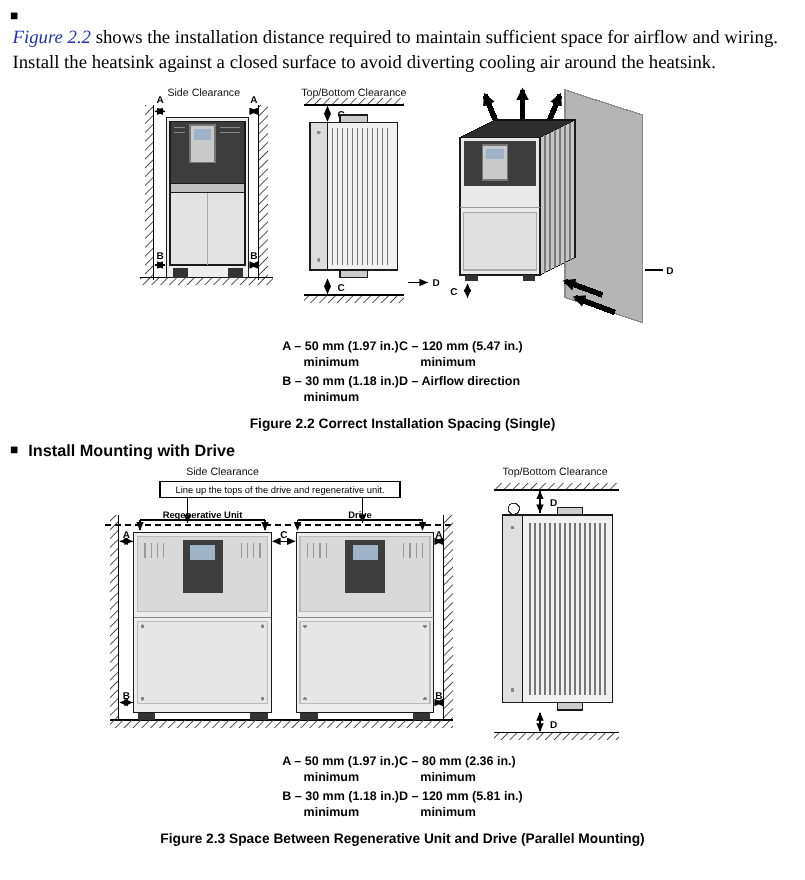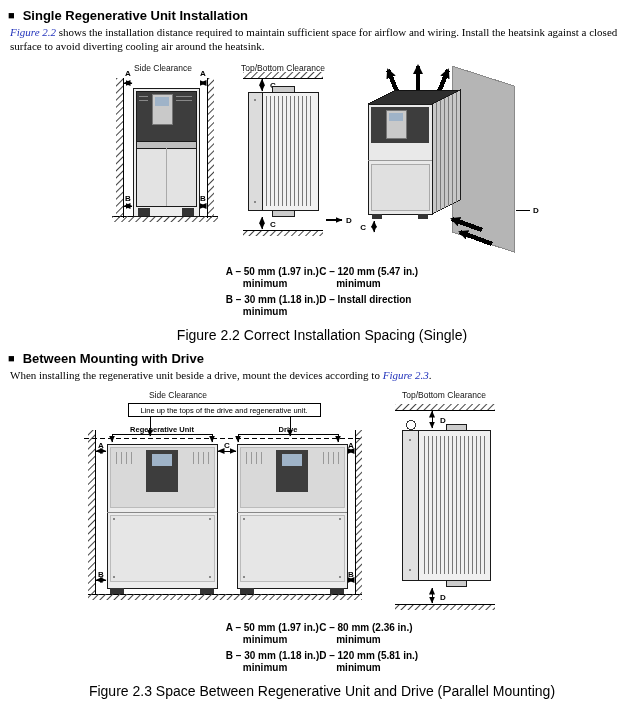--- a/index.html
+++ b/index.html
@@ -3,46 +3,45 @@
 <meta charset="utf-8">
 <style>
   html,body{margin:0;padding:0;background:#fff;}
   body{width:644px;height:704px;overflow:hidden;font-family:"Liberation Serif",serif;color:#111;}
   .page{position:relative;width:644px;height:704px;background:#fff;}
 
   .section-heading{display:flex;align-items:center;gap:8px;margin:8px 0 2px 8px;
     font-family:"Liberation Sans",sans-serif;font-weight:bold;font-size:13px;color:#000;}
   .bullet{font-size:11px;line-height:1;}
 
-  .body-para{margin:0 14px 6px 10px;font-size:11px;line-height:1.3;color:#000;}
+  .body-para{margin:0 14px 6px 10px;font-size:15px;line-height:1.3;color:#000;}
   .fig-link{color:#2233bb;font-style:italic;text-decoration:none;}
 
   .fig-svg{display:block;}
   .drawlabel{font:8.5px "Liberation Sans",sans-serif;fill:#111;}
   .dim{font:bold 8px "Liberation Sans",sans-serif;fill:#000;}
   .unitlabel{font:bold 7.5px "Liberation Sans",sans-serif;fill:#000;}
   .notetext{font:7.5px "Liberation Sans",sans-serif;fill:#000;}
   svg line, svg rect, svg polygon, svg circle{shape-rendering:crispEdges;}
 
   .legend-row{display:flex;justify-content:center;margin:6px 0 2px 0;
     font-family:Liberation Sans, sans-serif;font-weight:bold;font-size:10px;color:#000;}
   .legend-item{margin-bottom:3px;line-height:1.25;}
   .legend-sub{padding-left:17px;}
 
-  .fig-caption{text-align:center;font-family:"Liberation Sans",sans-serif;font-weight:normal;
-    font-size:14px;margin:5px 0 3px 0;color:#000;}
+  .fig-caption{text-align:center;font-family:"Liberation Sans",sans-serif;font-weight:bold;
+    font-size:11px;margin:5px 0 3px 0;color:#000;}
 </style>
 </head>
 <body>
 
 <div class="page">
 
   <div class="section-heading">
     <span class="bullet">■</span>
-    <span>Single Regenerative Unit Installation</span>
   </div>
 
   <p class="body-para"><a href="#" class="fig-link">Figure 2.2</a><span> shows the installation distance required to maintain sufficient space for airflow and wiring. Install the heatsink against a closed surface to avoid diverting cooling air around the heatsink.</span></p>
 
   <svg class="fig-svg" width="644" height="200" viewBox="0 0 644 200">
     <defs>
       <pattern id="hatchA" patternUnits="userSpaceOnUse" width="5" height="5" patternTransform="rotate(45)">
         <line x1="0" y1="0" x2="0" y2="5" stroke="#444" stroke-width="1.1"></line>
       </pattern>
       <marker id="ahE1" markerWidth="7" markerHeight="7" refX="6.5" refY="3" orient="auto" markerUnits="userSpaceOnUse">
@@ -174,34 +173,33 @@
         <div class="legend-label">B – 30 mm (1.18 in.)</div>
         <div class="legend-sub">minimum</div>
       </div>
     </div>
     <div class="legend-col">
       <div class="legend-item">
         <div class="legend-label">C – 120 mm (5.47 in.)</div>
         <div class="legend-sub">minimum</div>
       </div>
       <div class="legend-item">
-        <div class="legend-label">D – Install direction</div>
+        <div class="legend-label">D – Airflow direction</div>
         <div class="legend-sub"></div>
       </div>
     </div>
   </div>
 
   <div class="fig-caption">Figure 2.2  Correct Installation Spacing (Single)</div>
 
   <div class="section-heading">
     <span class="bullet">■</span>
-    <span>Between Mounting with Drive</span>
+    <span>Install Mounting with Drive</span>
   </div>
 
-  <p class="body-para"><span>When installing the regenerative unit beside a drive, mount the devices according to </span><a href="#" class="fig-link">Figure 2.3</a><span>.</span></p>
 
   <svg class="fig-svg" width="644" height="228" viewBox="0 0 644 228">
     <defs>
       <pattern id="hatchB" patternUnits="userSpaceOnUse" width="5" height="5" patternTransform="rotate(45)">
         <line x1="0" y1="0" x2="0" y2="5" stroke="#444" stroke-width="1.1"></line>
       </pattern>
       <marker id="ahE2" markerWidth="7" markerHeight="7" refX="6.5" refY="3" orient="auto" markerUnits="userSpaceOnUse">
         <path d="M0,0 L7,3 L0,6 z" fill="#000"></path>
       </marker>
       <marker id="ahS2" markerWidth="7" markerHeight="7" refX="0.5" refY="3" orient="auto" markerUnits="userSpaceOnUse">

